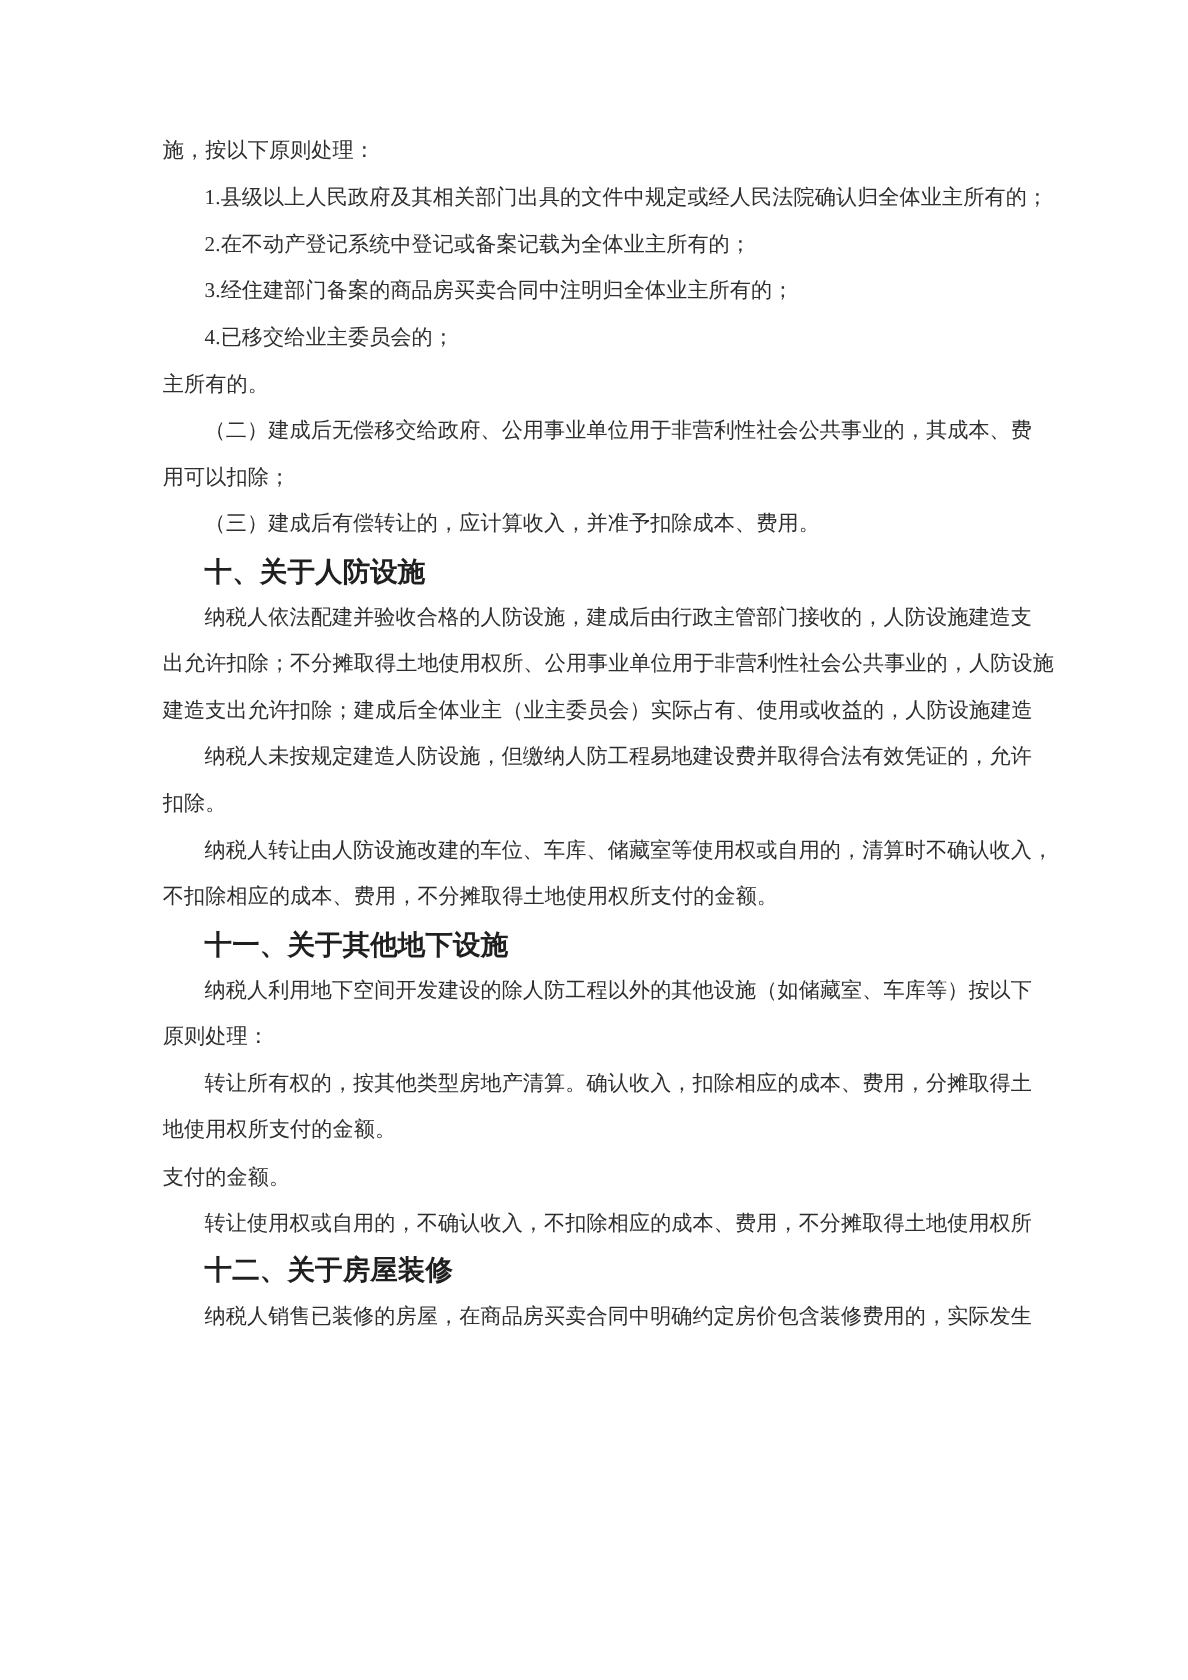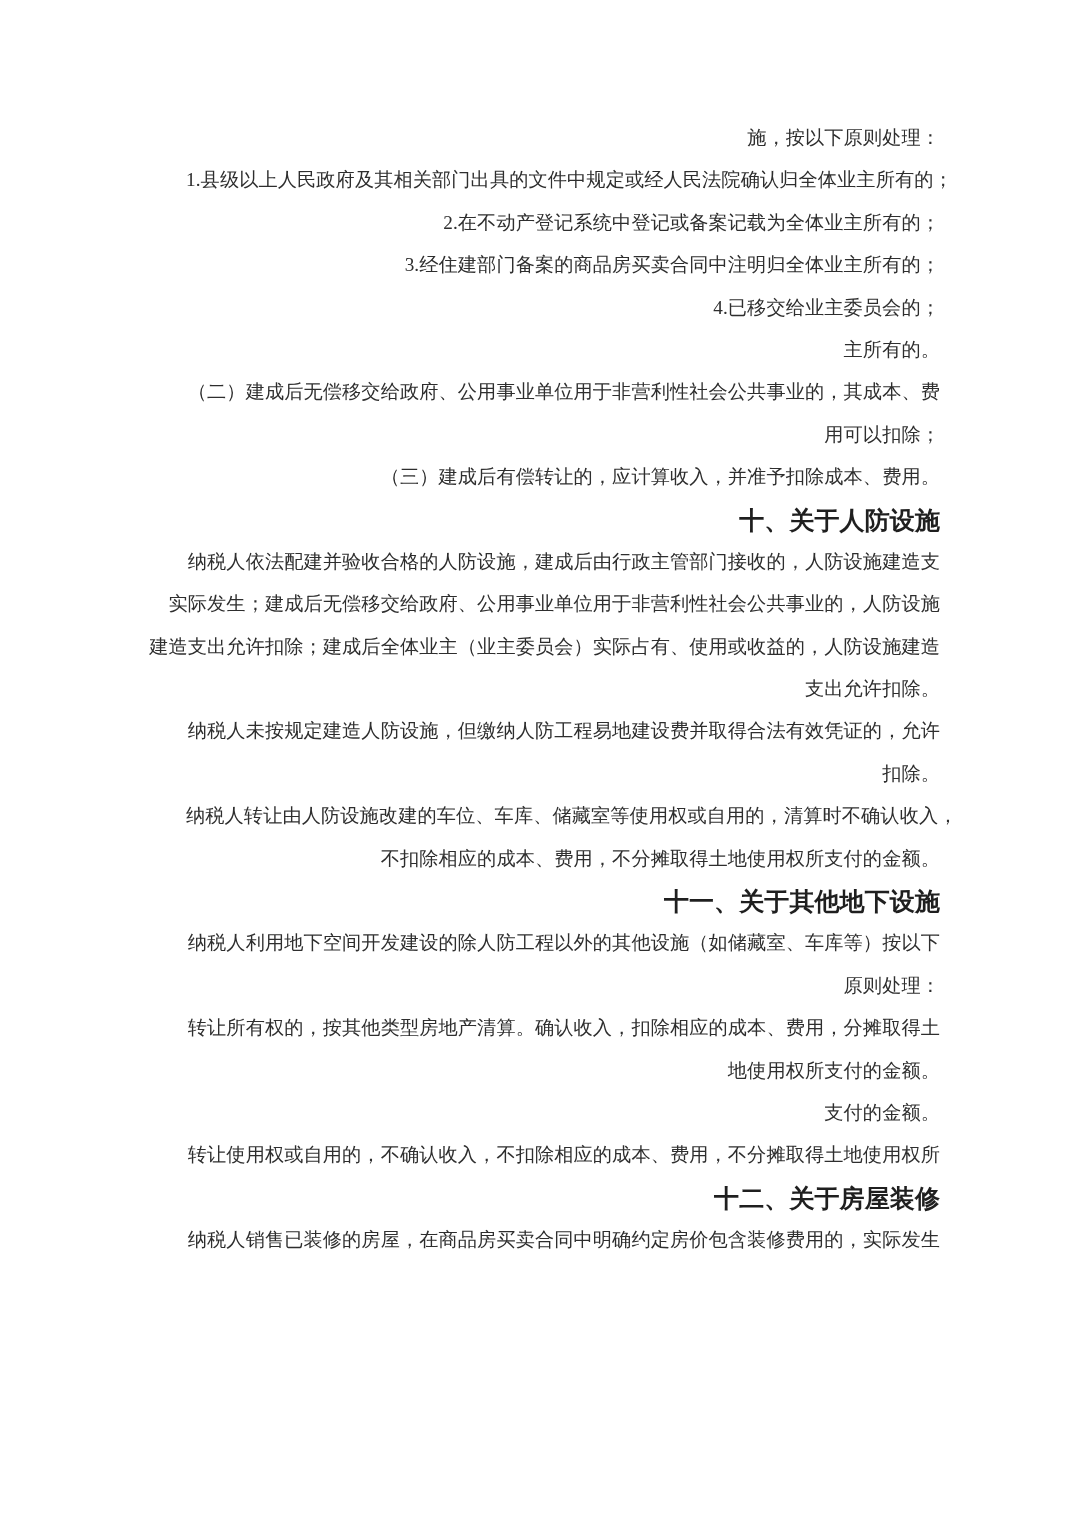--- a/index.html
+++ b/index.html
@@ -18,21 +18,20 @@
     width: 1080px;
     height: 1527px;
     background: #ffffff;
   }
   .doc-body {
     position: absolute;
     left: 148px;
     top: 117px;
     width: 792px;
     color: #2e2e2e;
-    text-align: right;
   }
   .line {
     height: 42.4px;
     line-height: 42.4px;
     font-size: 19.2px;
     letter-spacing: 0.1px;
     white-space: nowrap;
   }
   .line.indent {
     padding-left: 38px;
@@ -53,23 +52,22 @@
       <div class="line indent">1.县级以上人民政府及其相关部门出具的文件中规定或经人民法院确认归全体业主所有的；</div>
       <div class="line indent">2.在不动产登记系统中登记或备案记载为全体业主所有的；</div>
       <div class="line indent">3.经住建部门备案的商品房买卖合同中注明归全体业主所有的；</div>
       <div class="line indent">4.已移交给业主委员会的；</div>
       <div class="line">主所有的。</div>
       <div class="line indent">（二）建成后无偿移交给政府、公用事业单位用于非营利性社会公共事业的，其成本、费</div>
       <div class="line">用可以扣除；</div>
       <div class="line indent">（三）建成后有偿转让的，应计算收入，并准予扣除成本、费用。</div>
       <div class="line indent heading">十、关于人防设施</div>
       <div class="line indent">纳税人依法配建并验收合格的人防设施，建成后由行政主管部门接收的，人防设施建造支</div>
-      <div class="line">实际发生；建成后无偿移交给政府、公用事业单位用于非营利性社会公共事业的，人防设施</div>
+      <div class="line">出允许扣除；不分摊取得土地使用权所、公用事业单位用于非营利性社会公共事业的，人防设施</div>
       <div class="line">建造支出允许扣除；建成后全体业主（业主委员会）实际占有、使用或收益的，人防设施建造</div>
-      <div class="line">支出允许扣除。</div>
       <div class="line indent">纳税人未按规定建造人防设施，但缴纳人防工程易地建设费并取得合法有效凭证的，允许</div>
       <div class="line">扣除。</div>
       <div class="line indent">纳税人转让由人防设施改建的车位、车库、储藏室等使用权或自用的，清算时不确认收入，</div>
       <div class="line">不扣除相应的成本、费用，不分摊取得土地使用权所支付的金额。</div>
       <div class="line indent heading">十一、关于其他地下设施</div>
       <div class="line indent">纳税人利用地下空间开发建设的除人防工程以外的其他设施（如储藏室、车库等）按以下</div>
       <div class="line">原则处理：</div>
       <div class="line indent">转让所有权的，按其他类型房地产清算。确认收入，扣除相应的成本、费用，分摊取得土</div>
       <div class="line">地使用权所支付的金额。</div>
       <div class="line">支付的金额。</div>

